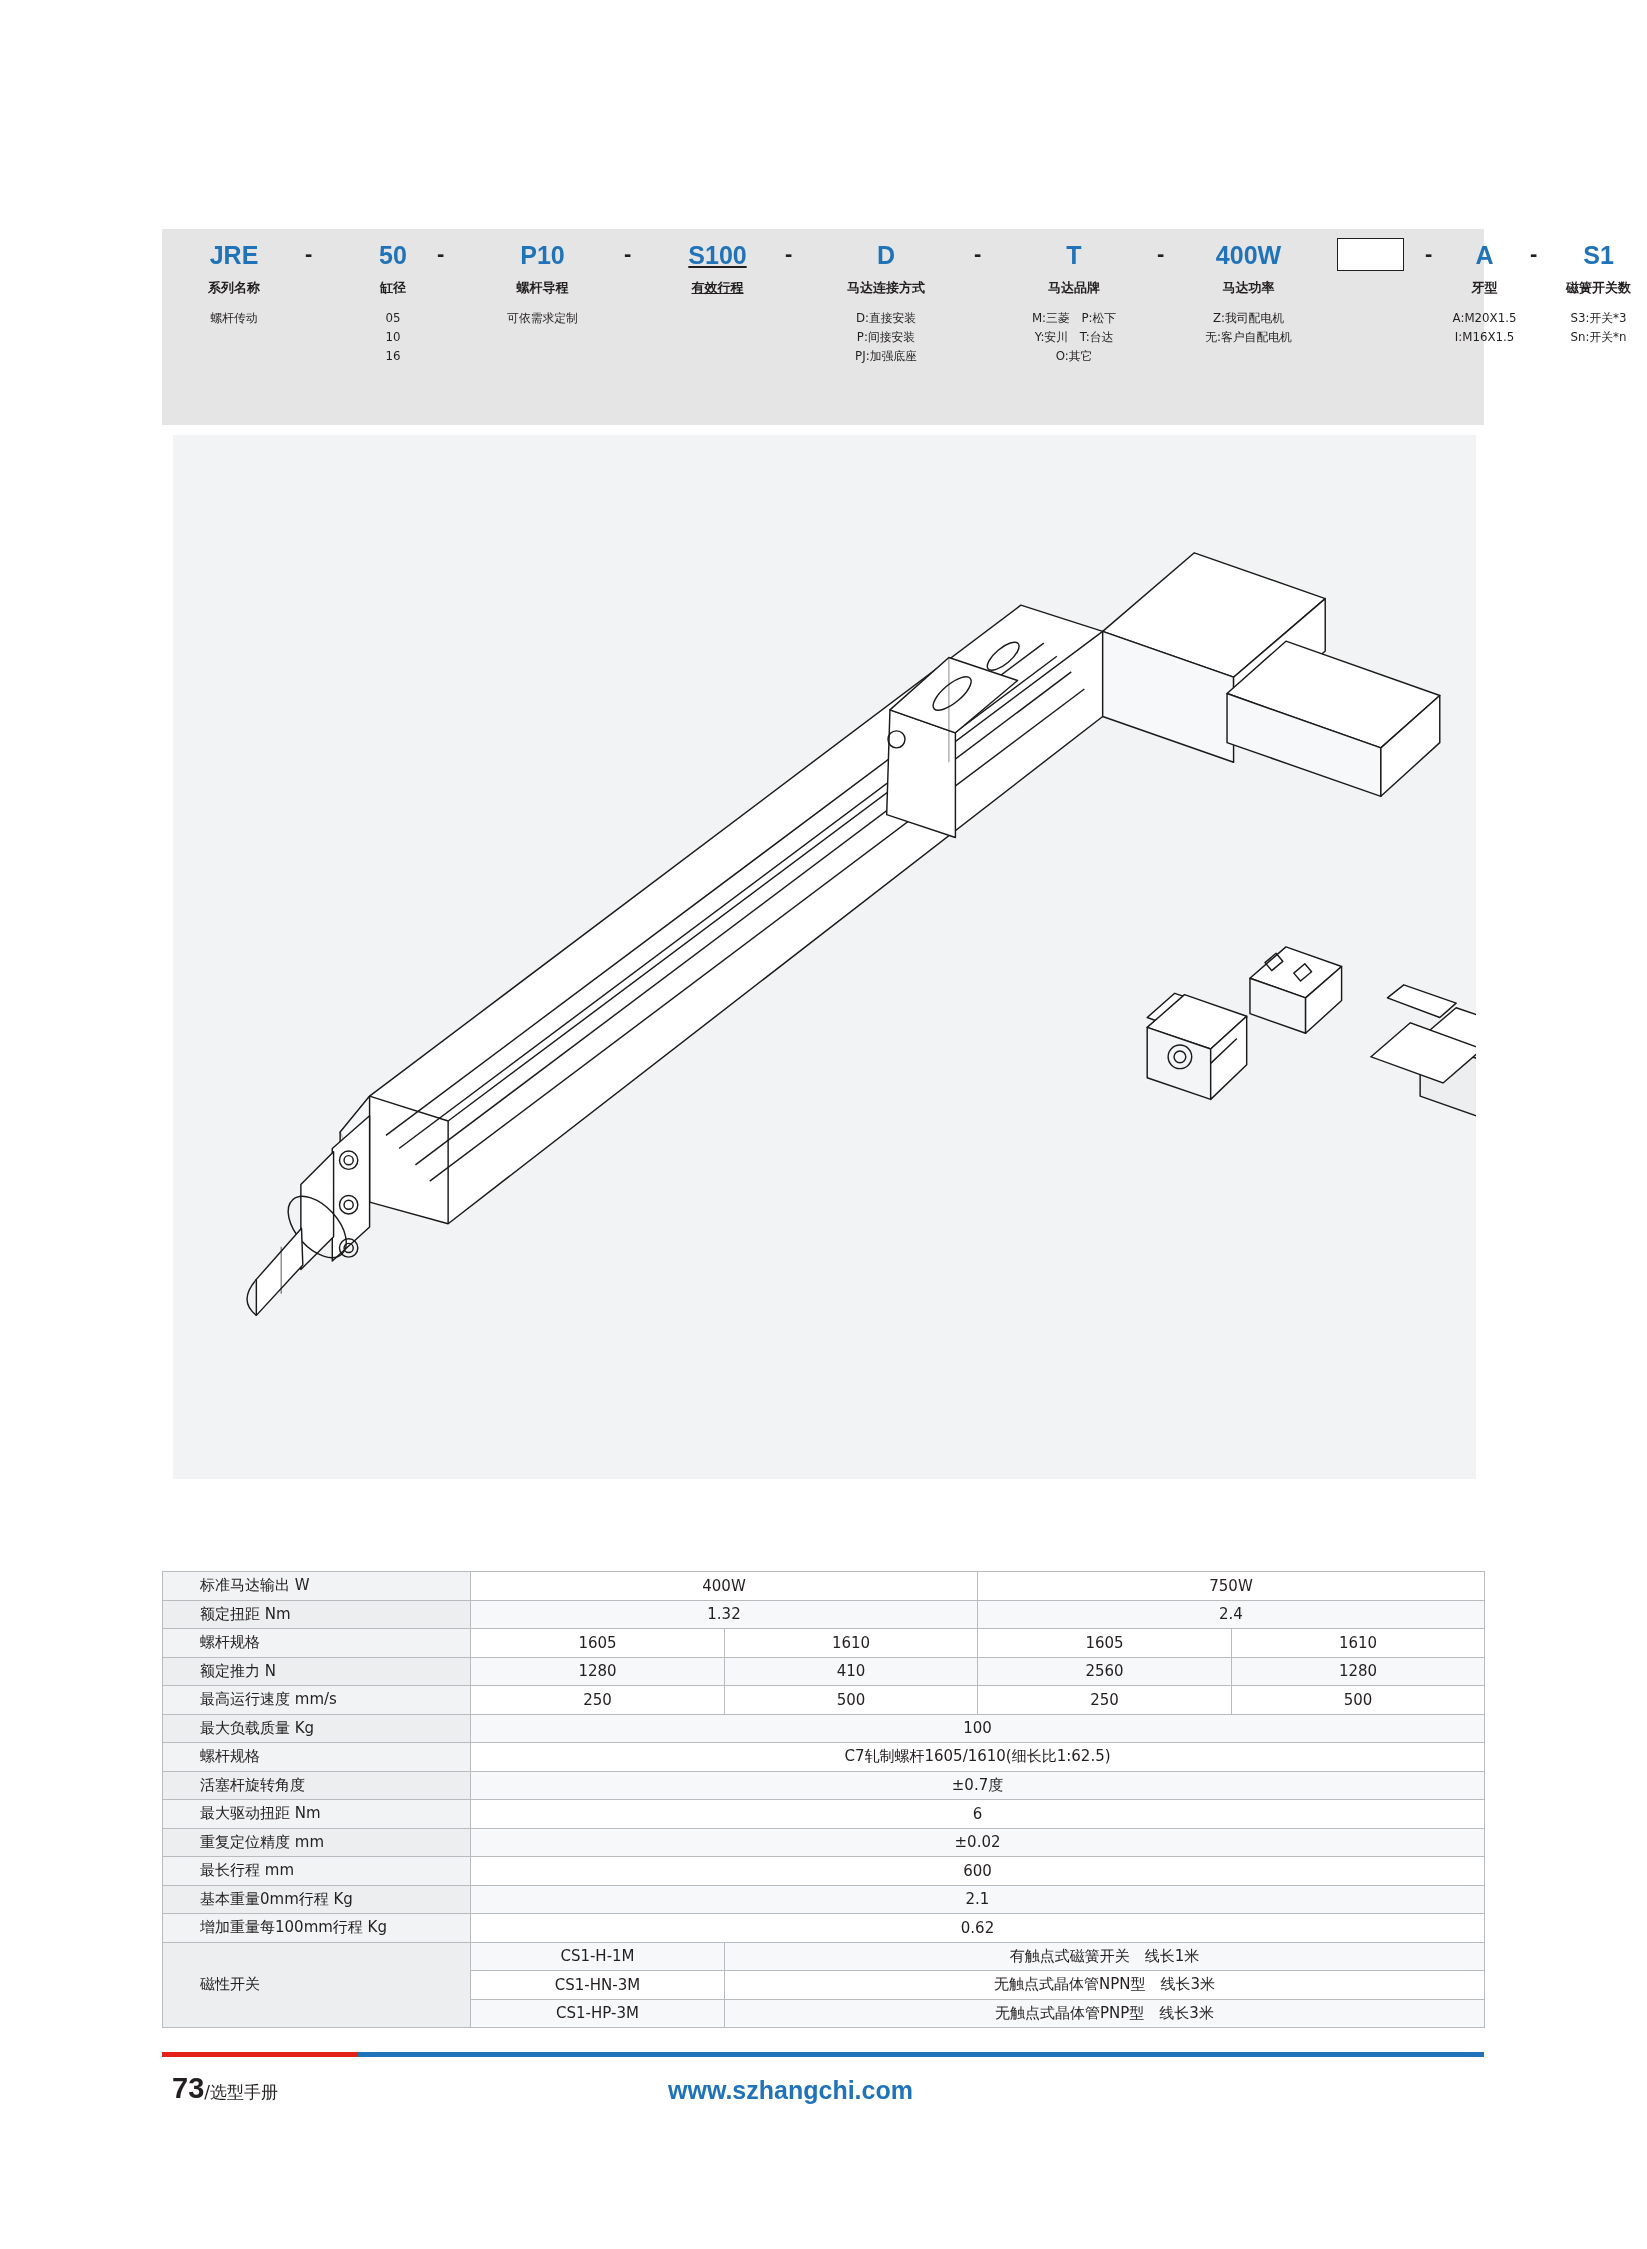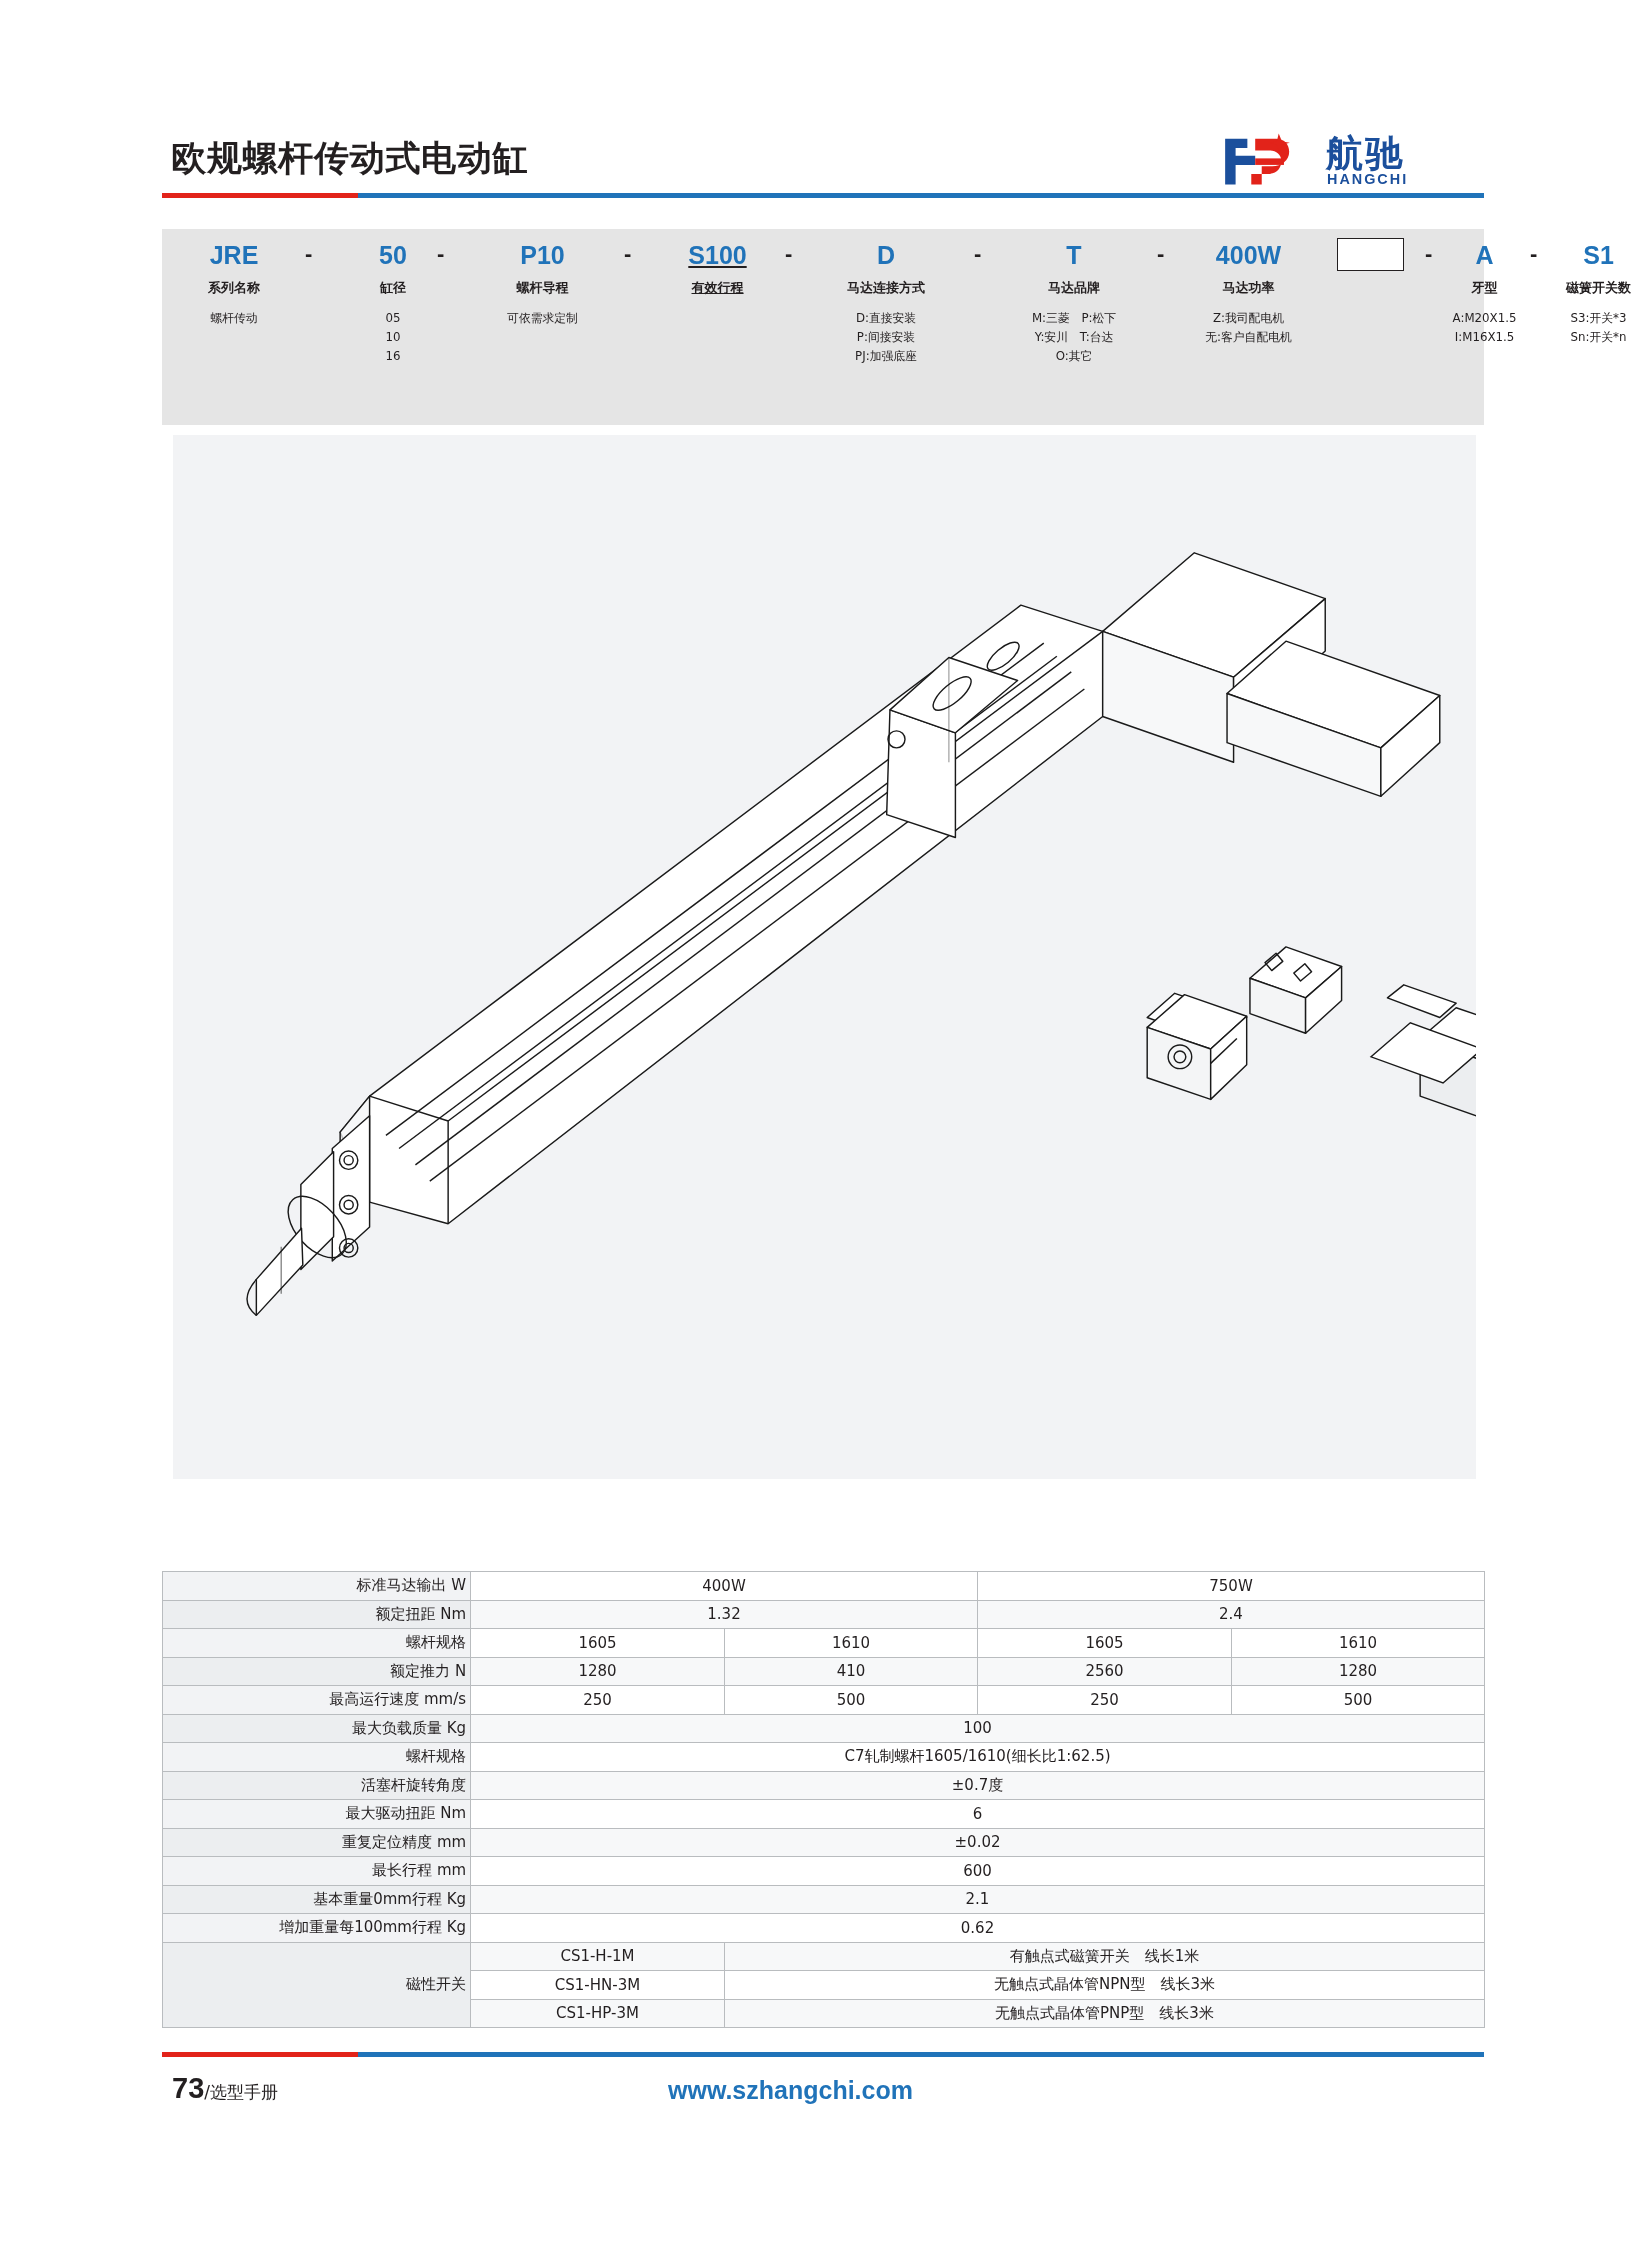--- a/index.html
+++ b/index.html
@@ -220,21 +220,21 @@
   .tbl td {
     border: 0.7px solid #b9bcbf;
     height: 27.5px;
     font-size: 15px;
     color: #231f20;
     padding: 0 3.9px;
     text-align: center;
     white-space: nowrap;
   }
   .tbl td.rowlabel {
-    text-align: right;
+    text-align: left;
     padding-left: 37px;
     background: #f2f3f5;
     width: 308px;
   }
   .tbl tr:nth-child(even) td { background: #f7f8f9; }
   .tbl tr:nth-child(even) td.rowlabel { background: #eceef0; }
 
   
   .footer-rule {
     position: absolute;
@@ -274,36 +274,20 @@
     font-weight: bold;
     color: #2073b9;
     font-family: "Liberation Sans", sans-serif;
   }
 </style>
 </head>
 <body>
 
 <div class="page">
 
-  <div class="header">
-    <div class="header-title">欧规螺杆传动式电动缸</div>
-    <div class="header-rule"></div>
-    <div class="header-rule-red"></div>
-
-    <div class="logo">
-      <svg class="logo-mark" viewBox="0 0 150 88">
-        <path d="M14,10 L48,10 L48,24 L30,24 L30,36 L60,36 L60,50 L30,50 L30,80 L14,80 Z" fill="#1b4f9c"></path>
-        <path d="M60,10 L92,10 C104,10 112,18 112,30 C112,44 100,52 86,52 L70,52 L70,80 L54,80 L54,64 L78,64 C92,64 100,56 100,44 C100,34 92,28 82,28 L60,28 Z" fill="#e2231a"></path>
-        <path d="M96,2 L101,14 L113,16 L101,19 L97,31 L93,19 L81,16 L93,14 Z" fill="#e2231a"></path>
-        <rect x="60" y="40" width="44" height="10" fill="#e2231a"></rect>
-      </svg>
-      <div class="logo-cn">航驰</div>
-      <div class="logo-en">HANGCHI</div>
-    </div>
-  </div>
 
   <div class="codebar">
 
     <div class="code-col" style="left:6.5px;  top:11.8px; width:131px;">
       <div class="code-main">JRE</div>
       <div class="code-label">系列名称</div>
       <div class="code-desc">螺杆传动</div>
     </div>
     <div class="dash" style="left:143px;">-</div>
 

